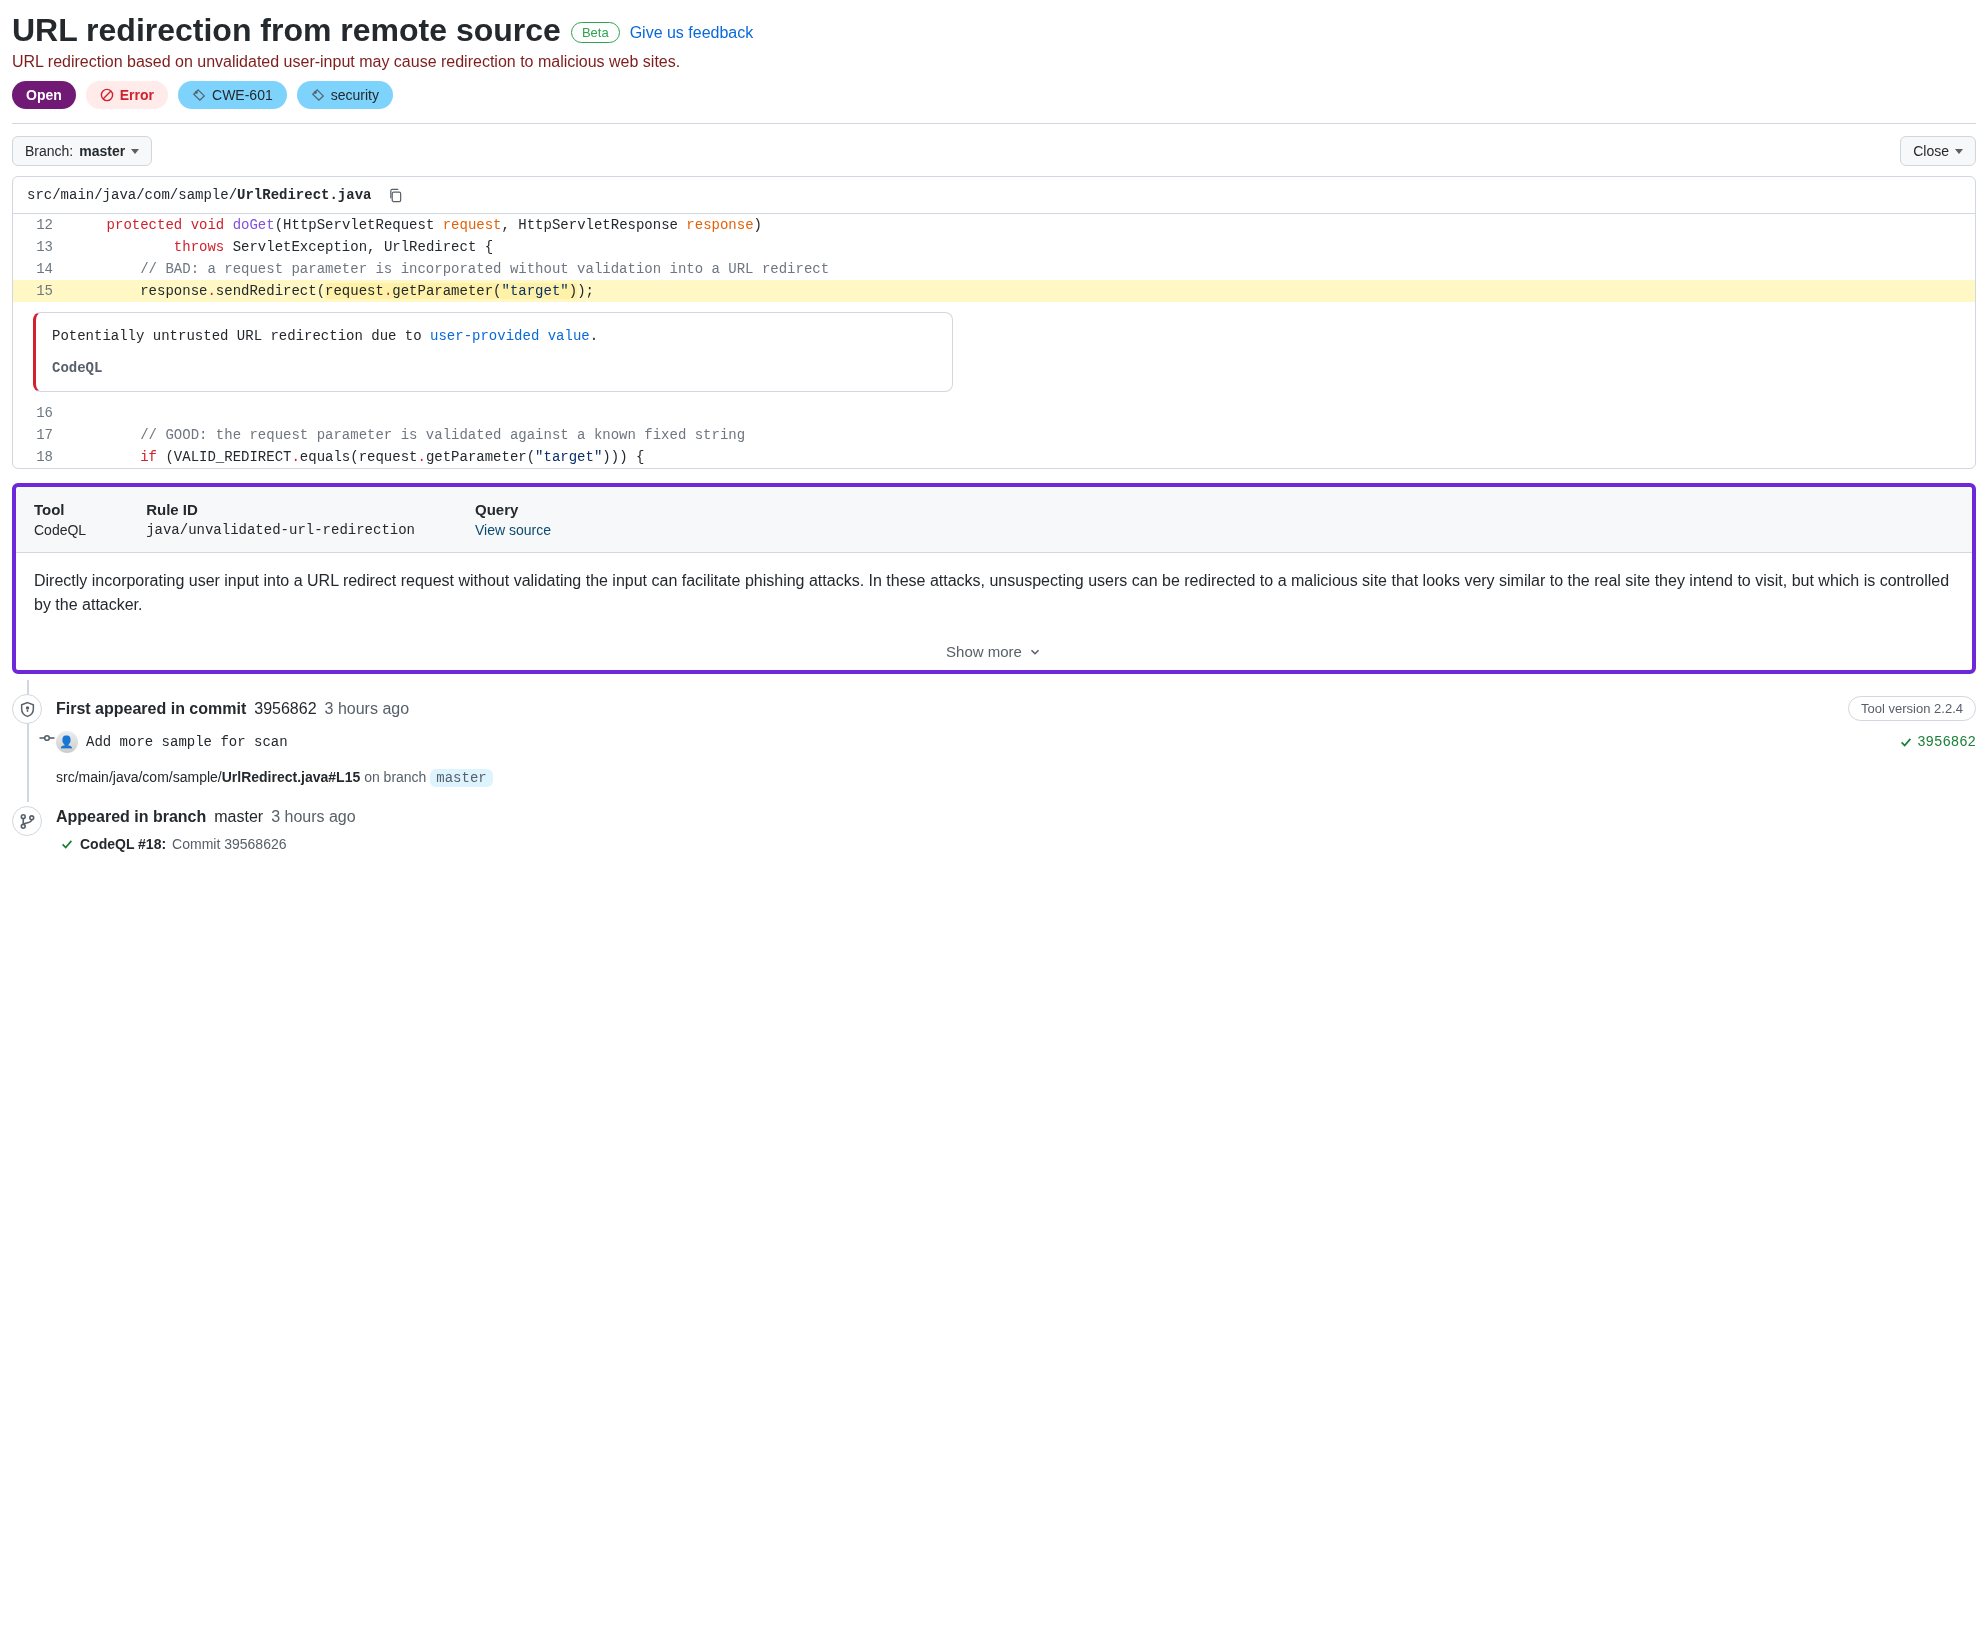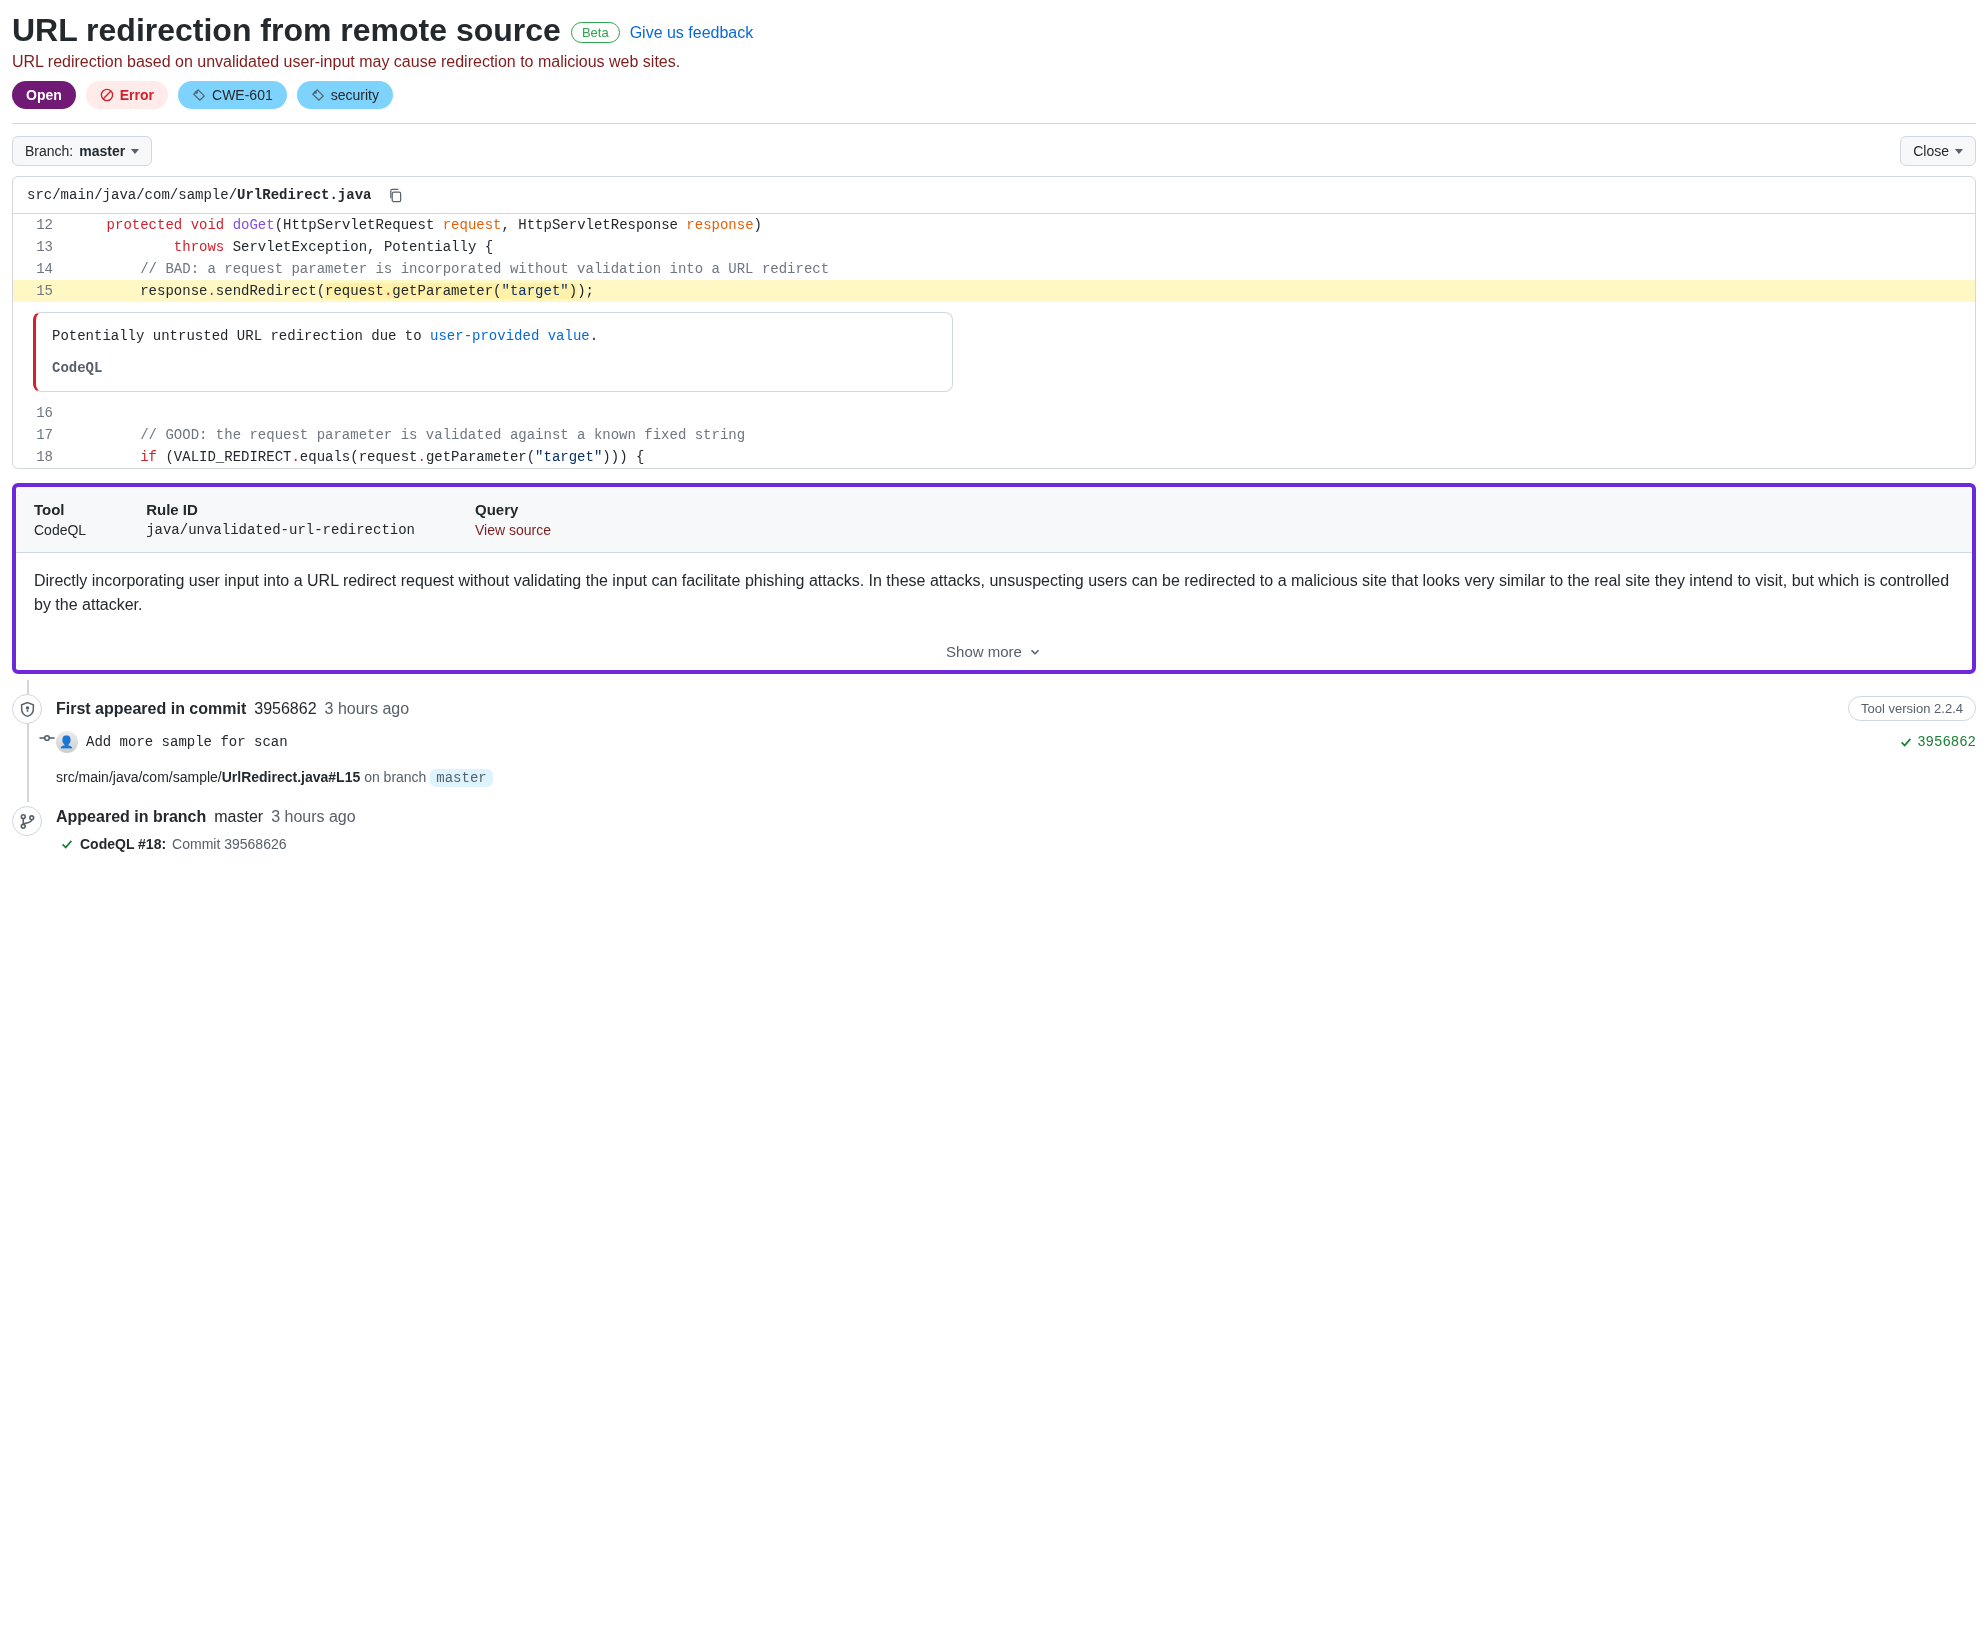--- a/index.html
+++ b/index.html
@@ -176,21 +176,21 @@
   <table class="codetable mono">
 
     <tbody>
         <tr>
       <td class="num">12</td>
       <td class="src">    <span class="kw">protected</span> <span class="kw">void</span> <span class="fn">doGet</span><span>(HttpServletRequest </span><span class="pr">request</span><span>, HttpServletResponse </span><span class="pr">response</span><span>)</span></td>
     </tr>
 
     <tr>
       <td class="num">13</td>
-      <td class="src">            <span class="kw">throws</span><span> ServletException, Potentially {</span></td>
+      <td class="src">            <span class="kw">throws</span><span> ServletException, UrlRedirect {</span></td>
     </tr>
 
     <tr>
       <td class="num">14</td>
       <td class="src">        <span class="cm">// BAD: a request parameter is incorporated without validation into a URL redirect</span></td>
     </tr>
 
     <tr class="hl-row">
       <td class="num">15</td>
       <td class="src">        <span>response</span><span class="op">.</span><span>sendRedirect(</span><span class="hl-span"><span>request</span><span class="op">.</span><span>getParameter(</span><span class="st">"target"</span><span>)</span></span><span>);</span></td>
@@ -230,21 +230,21 @@
     <div class="col">
       <div class="lab">Tool</div>
       <div class="val">CodeQL</div>
     </div>
     <div class="col">
       <div class="lab">Rule ID</div>
       <div class="val mono">java/unvalidated-url-redirection</div>
     </div>
     <div class="col">
       <div class="lab">Query</div>
-      <div class="val"><a href="#" style="color:#7f1d1d; text-decoration:none;">View source</a></div>
+      <div class="val"><a href="#" style="color:#0c4a6e; text-decoration:none;">View source</a></div>
     </div>
   </div>
   <div class="details-body">Directly incorporating user input into a URL redirect request without validating the input can facilitate phishing attacks. In these attacks, unsuspecting users can be redirected to a malicious site that looks very similar to the real site they intend to visit, but which is controlled by the attacker.</div>
   <div class="show-more">
     <span>Show more</span>
     <svg width="14" height="14" viewBox="0 0 16 16" fill="none" stroke="#57606a" stroke-width="1.8">
         <path d="M4 6 L8 10 L12 6"></path>
       </svg>
   </div>
 </div>

